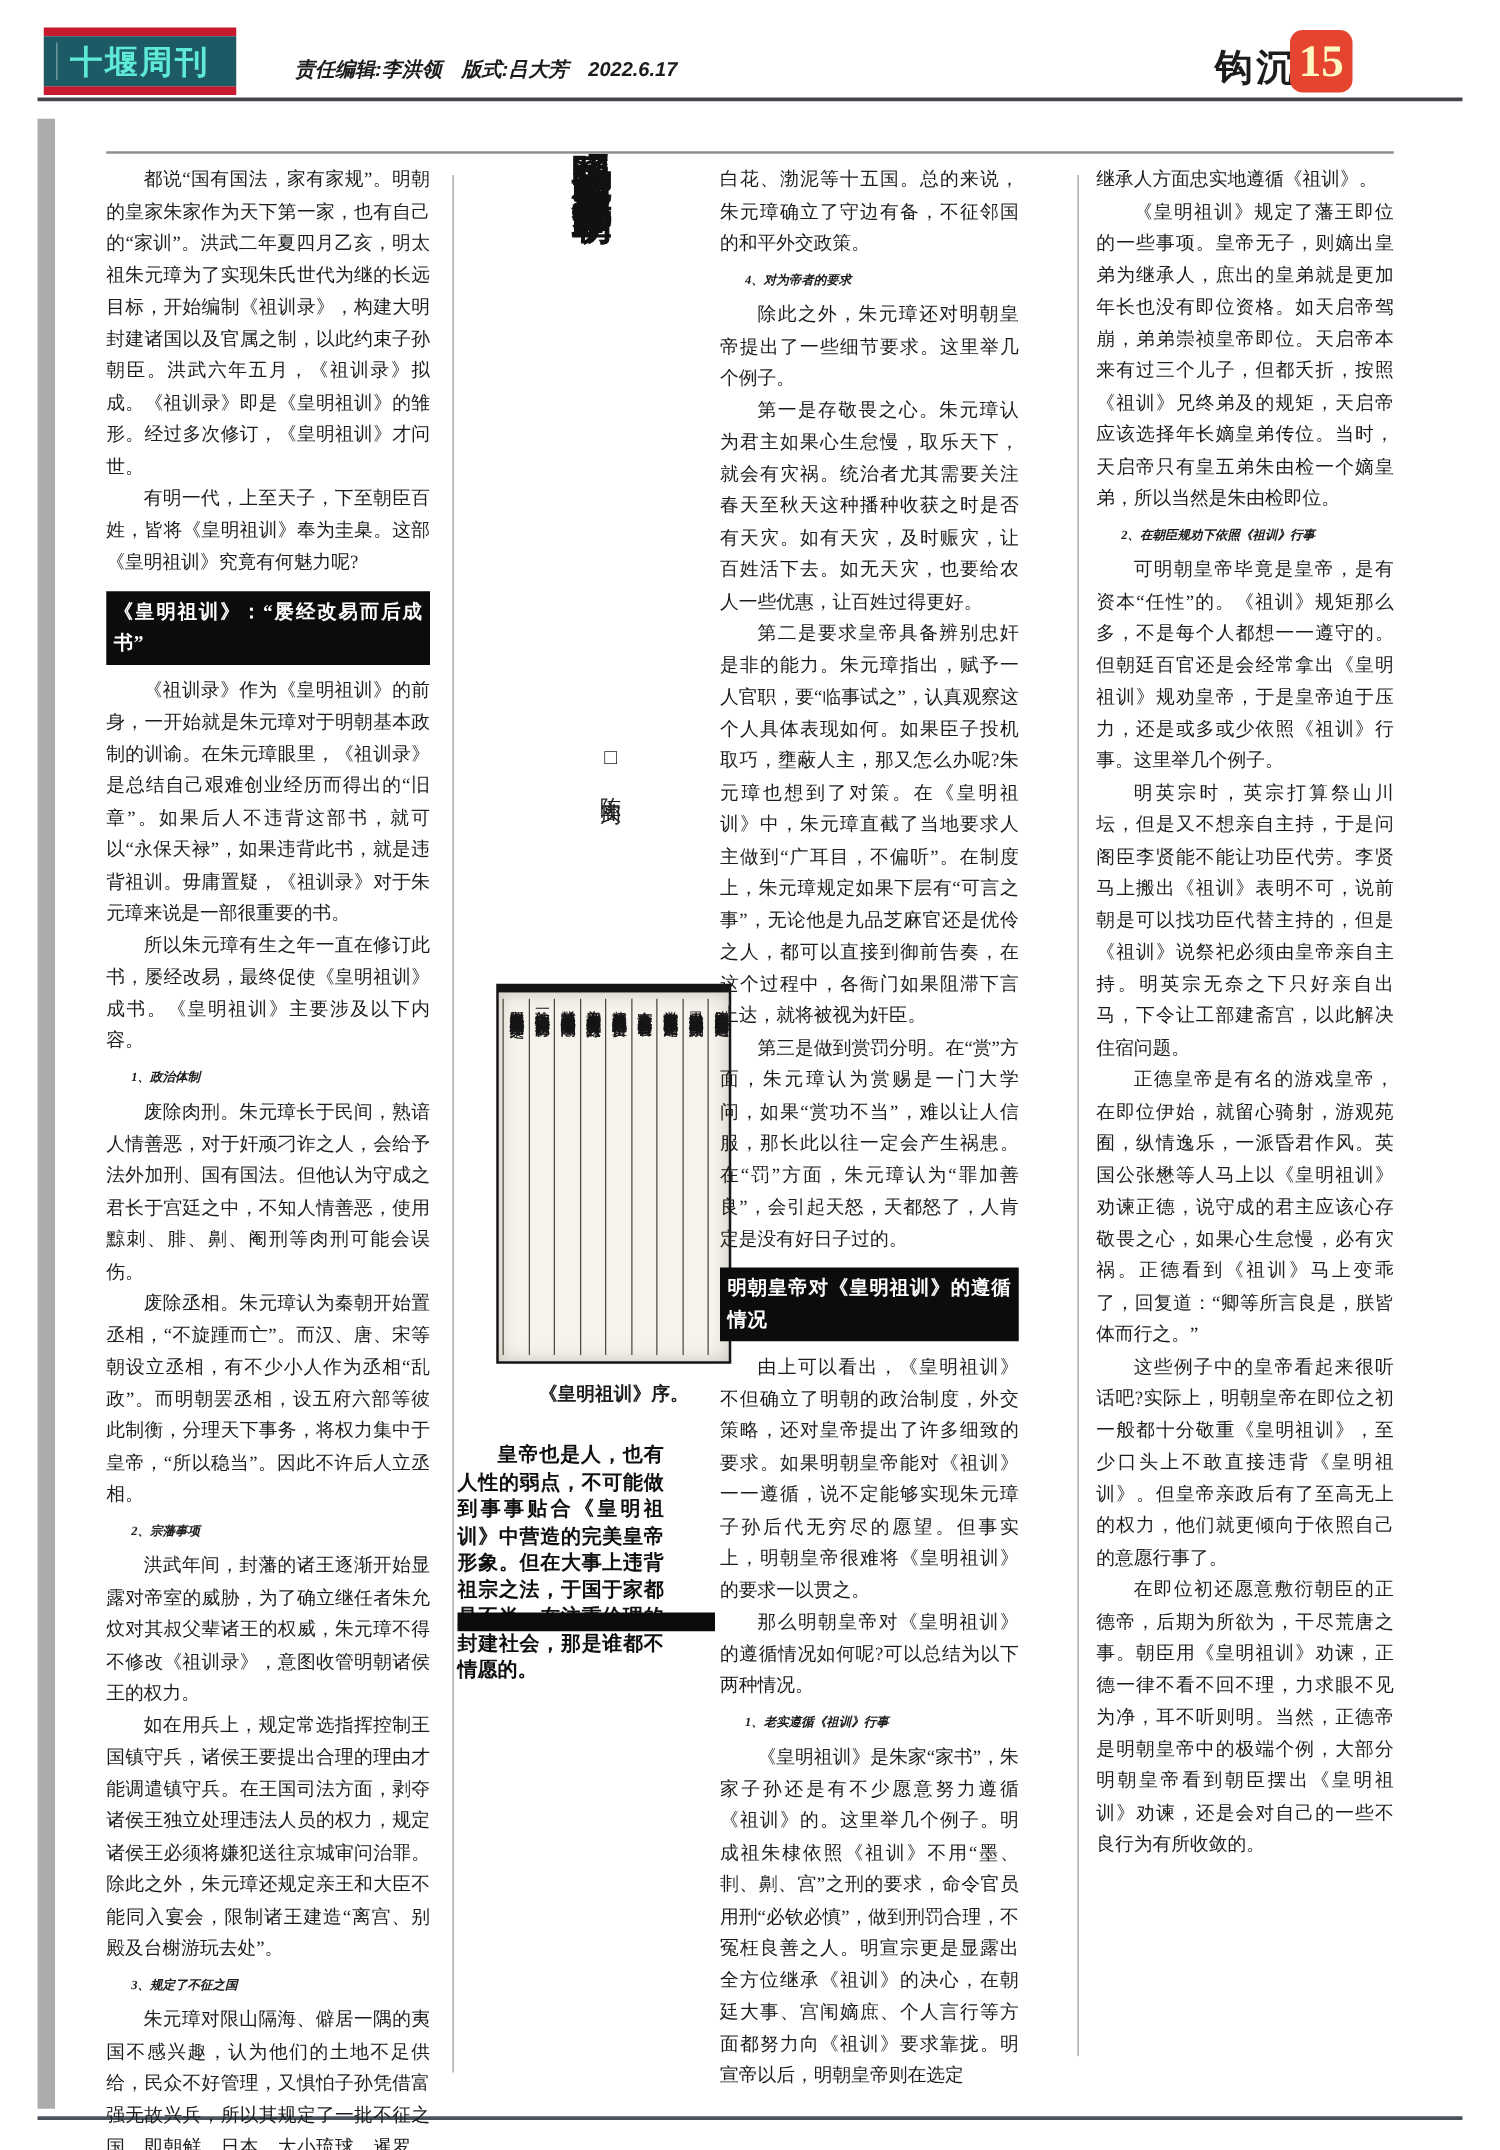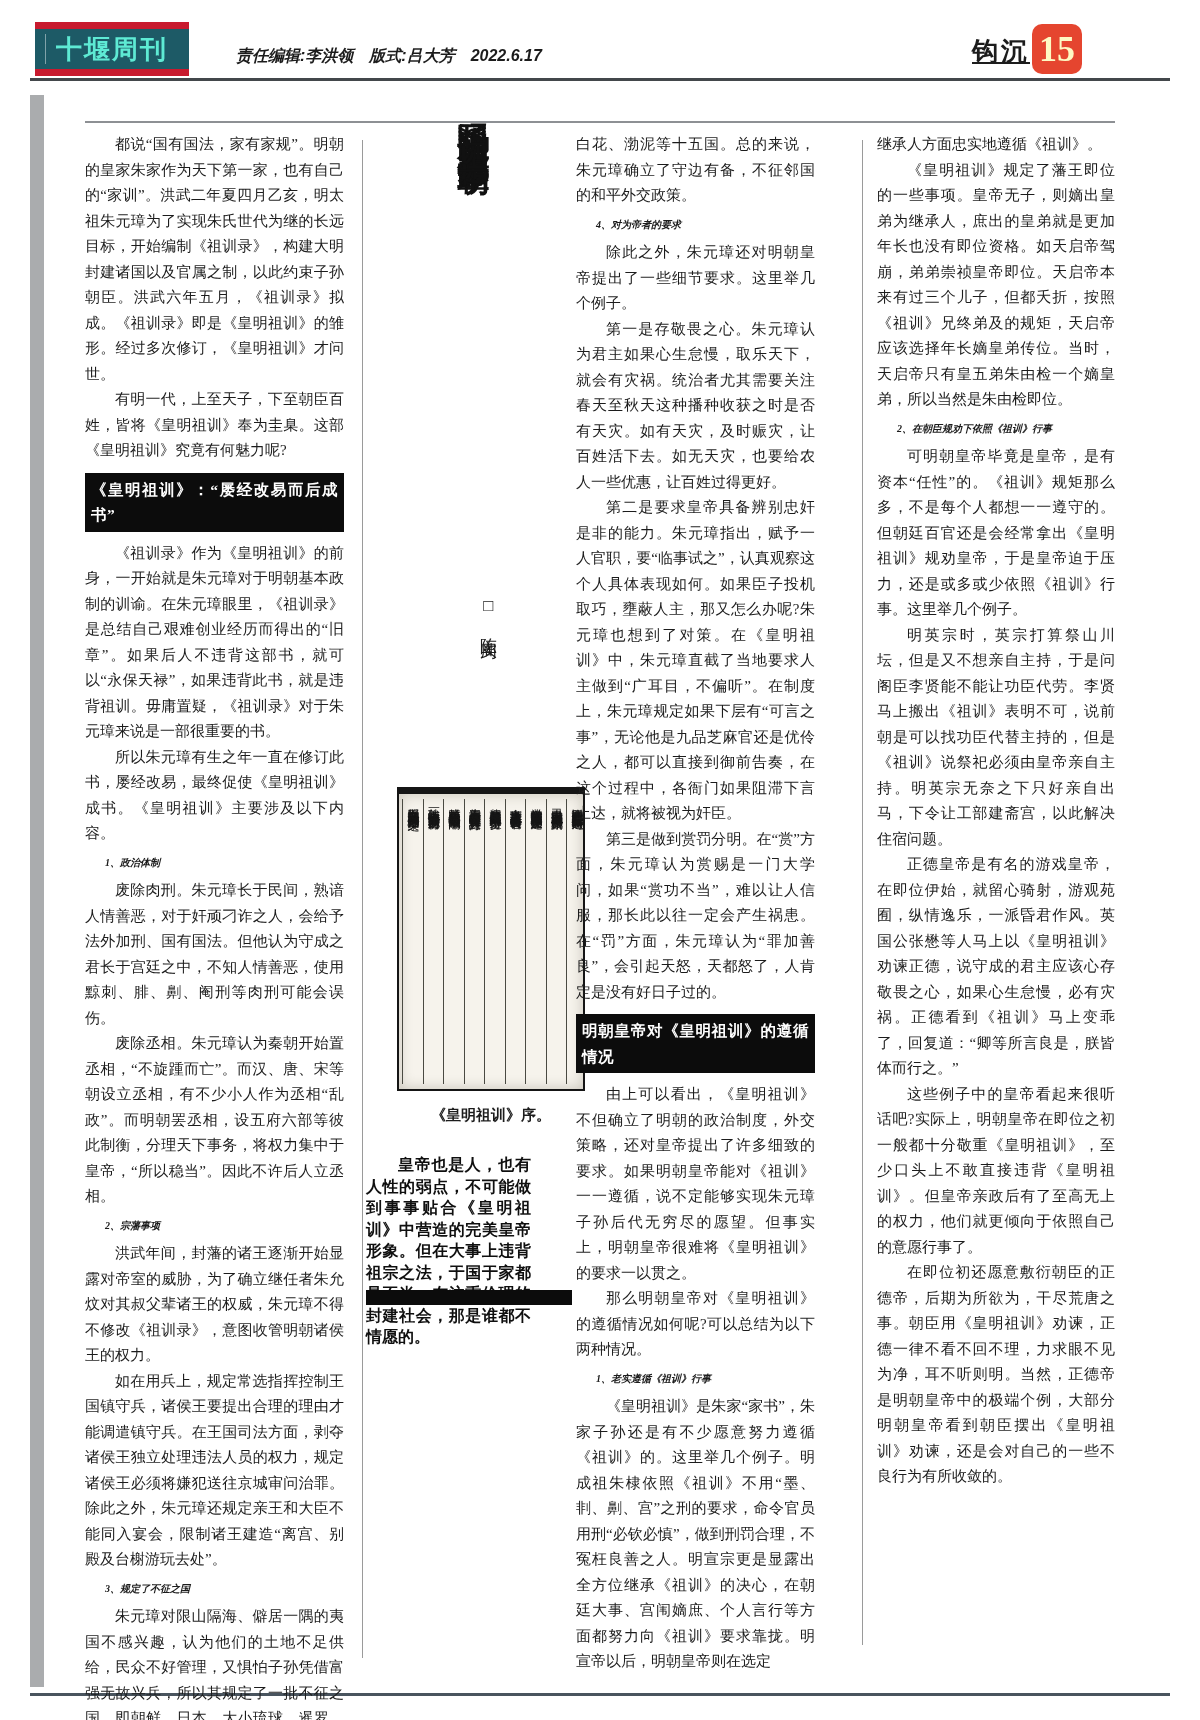--- a/index.html
+++ b/index.html
@@ -8,22 +8,22 @@
   
   .logo{position:absolute;left:35px;top:22px;width:154px;}
   .logo-stripe{height:7px;}
   .logo-band{height:40px;display:flex;align-items:center;justify-content:center;
              color:#5eead4;font-family:"Liberation Sans","DejaVu Sans",sans-serif;
              font-weight:bold;font-size:26px;letter-spacing:2px;position:relative;}
   .logo-side{position:absolute;left:4px;top:5px;bottom:5px;width:6px;
              border-right:1px solid rgba(255,255,255,.55);opacity:.8;}
   .editors{position:absolute;left:188px;top:46px;font-style:italic;font-weight:bold;
            font-size:16px;font-family:"Liberation Sans","DejaVu Sans",sans-serif;margin-left:48px;}
-  .section-label{position:absolute;left:972px;top:34px;font-size:26px;font-weight:900;
-                 font-family:"Liberation Sans","DejaVu Sans",sans-serif;letter-spacing:3px;text-decoration:underline;}
+  .section-label{position:absolute;left:972px;top:34px;font-size:30px;font-weight:900;
+                 font-family:"Liberation Sans","DejaVu Sans",sans-serif;letter-spacing:3px;}
   .pagenum{position:absolute;left:1032px;top:24px;width:50px;height:50px;border-radius:10px;
            color:#fef9c3;display:flex;align-items:center;justify-content:center;
            font-family:Liberation Serif, serif;font-size:36px;font-weight:bold;}
   .rule-top{position:absolute;left:30px;top:78px;width:1140px;height:3px;}
   .rule-content{position:absolute;left:85px;top:121px;width:1030px;height:2px;background:#8d9094;}
   .rule-bottom{position:absolute;left:30px;top:1693px;width:1140px;height:3px;}
   .side-bar{position:absolute;left:30px;top:95px;width:14px;height:1592px;}
   .divider-a{position:absolute;left:362px;top:140px;width:1px;height:1518px;background:#9a9a9a;}
   .divider-b{position:absolute;left:862px;top:140px;width:1px;height:1505px;background:#9a9a9a;}
   

